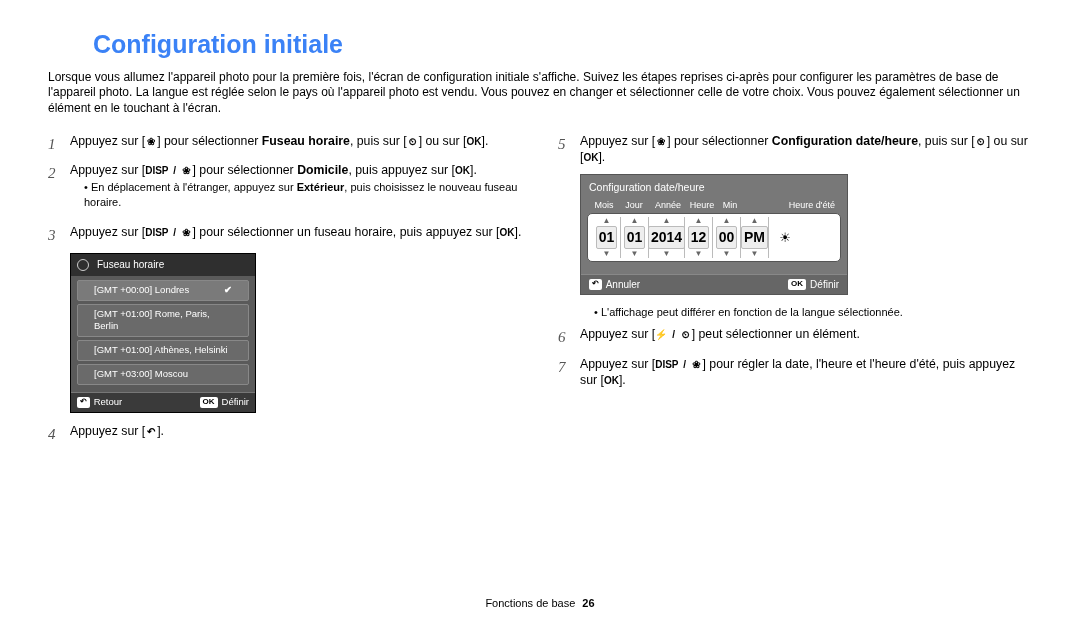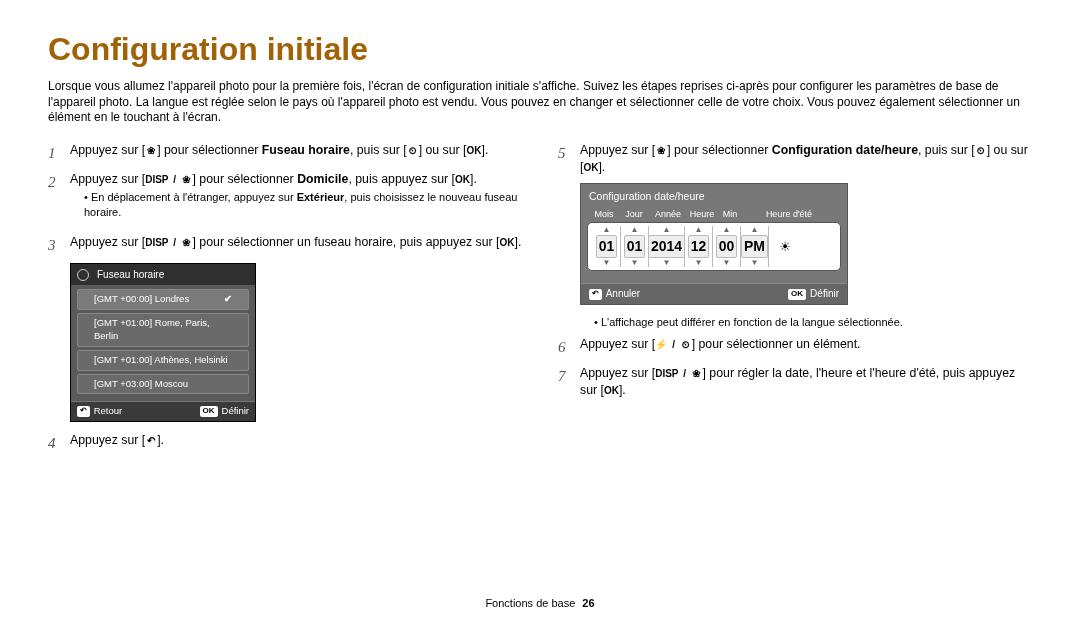--- a/index.html
+++ b/index.html
@@ -7,24 +7,25 @@
     font-family: "Segoe UI", "Helvetica Neue", Arial, sans-serif;
     width: 1080px;
     height: 630px;
     background: #fff;
     color: #000;
     padding: 28px 48px 8px 48px;
     font-size: 12.3px;
     line-height: 1.35;
   }
   h1.title {
-    color: #a16207;
+    color: #3b82f6;
     font-weight: 700;
-    font-size: 32px;
+    font-size: 25px;
     margin-bottom: 8px;
+    margin-left: 45px;
   }
   p.intro {
     font-size: 12px;
     margin-bottom: 16px;
     line-height: 1.3;
     margin-top: 8px;
   }
   .columns {
     display: flex;
     gap: 36px;
@@ -115,21 +116,21 @@
   .dt-labels {
     display:flex;
     padding:0 8px;
     font-size:9px;
     gap:0;
   }
   .dt-labels > div { text-align:center; }
   .dt-labels .c1{width:30px;} .dt-labels .c2{width:30px;}
   .dt-labels .c3{width:38px;} .dt-labels .c4{width:30px;}
   .dt-labels .c5{width:26px;}
-  .dt-labels .c7{flex:1;text-align:center;padding-right:4px;}
+  .dt-labels .c7{flex:1;text-align:right;padding-right:4px;}
 
   .dt-roller {
     margin:2px 6px 12px 6px;
     background:#fff;
     border-radius:5px;
     border:1px solid #555;
     display:flex;
     align-items:stretch;
     padding:3px 5px;
     color:#000;
@@ -314,21 +315,21 @@
             <span>Définir</span>
           </span>
       </div>
     </div>
 
     <div class="bullet-note" style="margin-left:22px">L'affichage peut différer en fonction de la langue sélectionnée.</div>
 
     <div class="step">
       <div class="stepnum">6</div>
       <div class="steptext">
-        <span>Appuyez sur [</span><span class="icon">⚡</span><span class="icon">/</span><span class="icon">⏲</span><span>] pour sélectionner un élément.</span>
+        <span>Appuyez sur [</span><span class="icon">⚡</span><span class="icon">/</span><span class="icon">⏲</span><span>] peut sélectionner un élément.</span>
       </div>
     </div>
 
     <div class="step">
       <div class="stepnum">7</div>
       <div class="steptext">
         <span>Appuyez sur [</span><span class="icon bold">DISP</span><span class="icon">/</span><span class="icon">❀</span><span>] pour régler la date, l'heure et l'heure d'été, puis appuyez sur [</span><span class="icon bold">OK</span><span>].</span>
       </div>
     </div>
 

